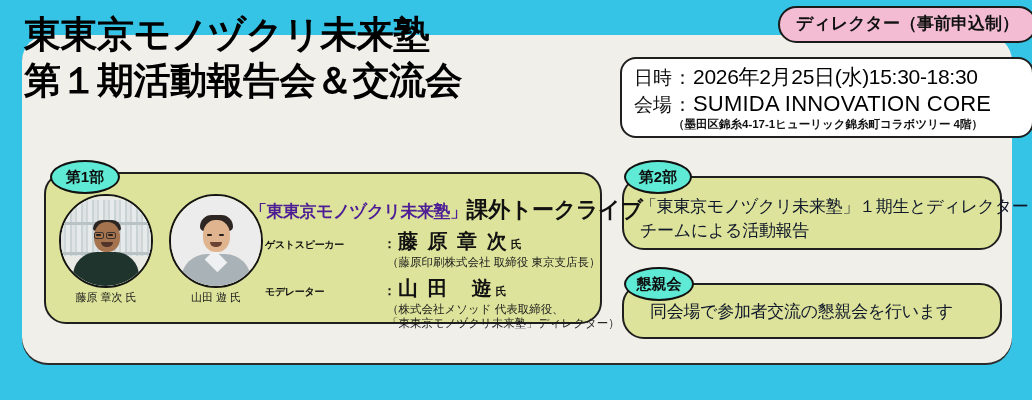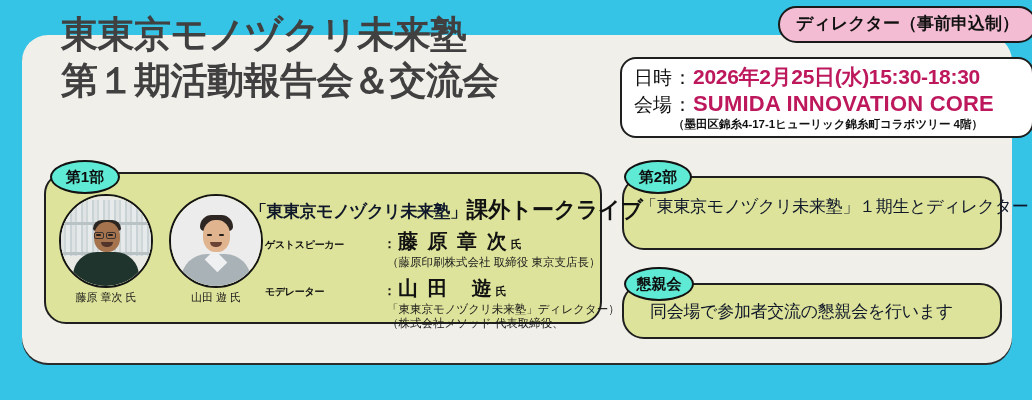--- a/index.html
+++ b/index.html
@@ -37,24 +37,23 @@
   .title-block {
     position: absolute;
     left: 24px;
     top: 12px;
     width: 580px;
   }
   .title-line {
     font-size: 37px;
     font-weight: bold;
     line-height: 46px;
-    color: #404040;
+    color: #000000;
     letter-spacing: -0.5px;
     white-space: nowrap;
-    margin-left: 37px;
   }
 
   
   .free-badge {
     position: absolute;
     left: 778px;
     top: 6px;
     padding: 4px 16px 6px 16px;
     background: #f3bcd2;
     border: 2px solid #1a1a1a;
@@ -89,22 +88,22 @@
     color: #111;
     letter-spacing: 0px;
   }
   .info-colon {
     font-size: 19px;
     color: #111;
     padding: 0 1px;
   }
   .info-value {
     font-size: 21px;
-    font-weight: bold;
-    color: #be185d;
+    font-weight: normal;
+    color: #000000;
     letter-spacing: -0.3px;
     text-align: center;
   }
   .info-value.venue {
     font-size: 22px;
     letter-spacing: 0.2px;
   }
   .info-sub {
     text-align: center;
     font-size: 11.5px;
@@ -206,21 +205,21 @@
   .talk-head {
     position: absolute;
     left: 250px;
     top: 195px;
     white-space: nowrap;
     z-index: 3;
   }
   .talk-quote {
     font-size: 17px;
     font-weight: bold;
-    color: #0f172a;
+    color: #4c1d95;
     letter-spacing: -0.5px;
   }
   .talk-main {
     font-size: 22px;
     font-weight: bold;
     color: #111;
     letter-spacing: -0.3px;
     font-family: Liberation Mono, monospace;
   }
 
@@ -357,26 +356,27 @@
       <span class="sp-hon">氏</span>
     </div>
     <div class="sp-affil">（藤原印刷株式会社 取締役 東京支店長）</div>
     <div class="sp-gap"></div>
     <div class="sp-row">
       <span class="sp-role">モデレーター</span>
       <span class="sp-colon">：</span>
       <span class="sp-name">山 田　遊</span>
       <span class="sp-hon">氏</span>
     </div>
+    <div class="sp-affil">（株式会社メソッド 代表取締役、</div>
     <div class="sp-affil">「東東京モノヅクリ未来塾」ディレクター）</div>
-    <div class="sp-affil">（株式会社メソッド 代表取締役、</div>
   </div>
 
   <div class="panel-text pt-2">
     <div>「東東京モノヅクリ未来塾」１期生とディレクター</div>
+    <div>チームによる活動報告</div>
   </div>
 
   <div class="panel-text pt-3">
     <div>同会場で参加者交流の懇親会を行います</div>
   </div>
 
 
 </div>
 
 </body></html>

